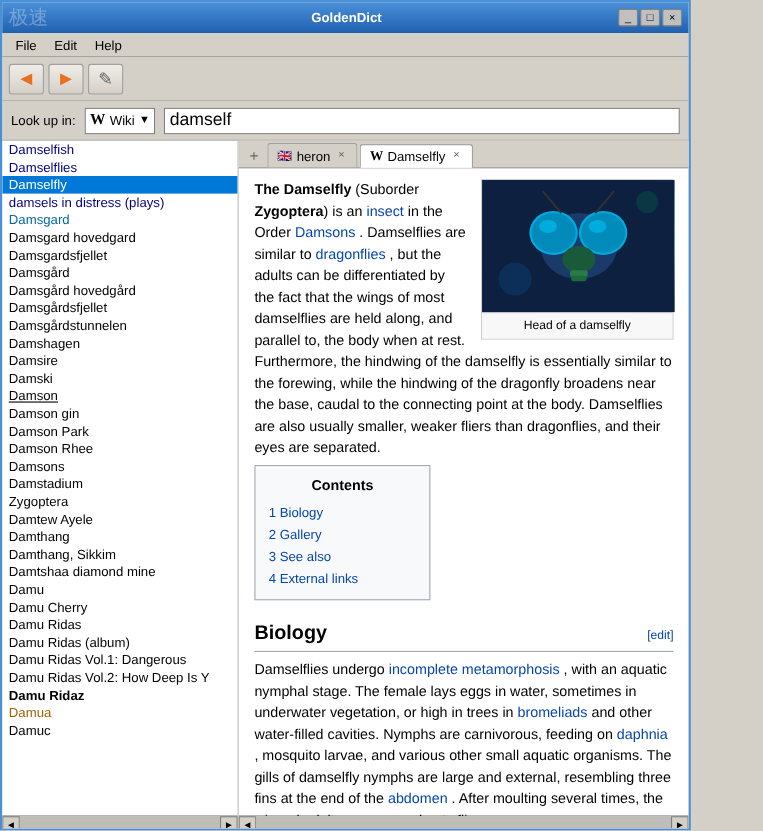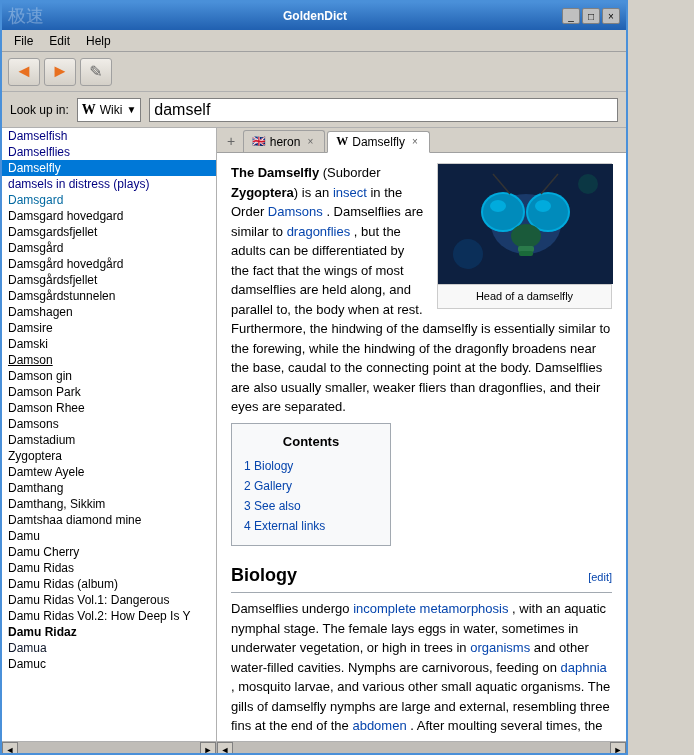--- a/index.html
+++ b/index.html
@@ -396,21 +396,21 @@
           <div class="word-item plain" style="color: rgb(0, 0, 0);">Damthang</div>
           <div class="word-item plain" style="color: rgb(0, 0, 0);">Damthang, Sikkim</div>
           <div class="word-item plain" style="color: rgb(0, 0, 0);">Damtshaa diamond mine</div>
           <div class="word-item plain" style="color: rgb(0, 0, 0);">Damu</div>
           <div class="word-item plain" style="color: rgb(0, 0, 0);">Damu Cherry</div>
           <div class="word-item plain" style="color: rgb(0, 0, 0);">Damu Ridas</div>
           <div class="word-item plain" style="color: rgb(0, 0, 0);">Damu Ridas (album)</div>
           <div class="word-item plain" style="color: rgb(0, 0, 0);">Damu Ridas Vol.1: Dangerous</div>
           <div class="word-item plain" style="color: rgb(0, 0, 0);">Damu Ridas Vol.2: How Deep Is Y</div>
           <div class="word-item plain" style="color: rgb(0, 0, 0); font-weight: bold;">Damu Ridaz</div>
-          <div class="word-item plain" style="color: #0f172a;">Damua</div>
+          <div class="word-item plain" style="color: #a16207;">Damua</div>
           <div class="word-item plain" style="color: rgb(0, 0, 0);">Damuc</div>
         </div>
       <div class="list-scrollbar-h">
         <div class="scroll-arrow">◄</div>
         <div class="scroll-track-h"></div>
         <div class="scroll-arrow">►</div>
       </div>
     </div>
 
     <div class="right-panel">
@@ -485,21 +485,21 @@
         
         <div class="section-heading">
           <span>Biology</span>
           <span class="edit-link"><a href="#" style="color: rgb(6, 69, 173); text-align: right;">[edit]</a></span>
         </div>
 
         <p>
           <span>Damselflies undergo </span>
           <a href="#">incomplete metamorphosis</a>
           <span>, with an aquatic nymphal stage. The female lays eggs in water, sometimes in underwater vegetation, or high in trees in </span>
-          <a href="#">organisms</a>
+          <a href="#">bromeliads</a>
           <span> and other water-filled cavities. Nymphs are carnivorous, feeding on </span>
           <a href="#">daphnia</a>
           <span>, mosquito larvae, and various other small aquatic organisms. The gills of damselfly nymphs are large and external, resembling three fins at the end of the </span>
           <a href="#">abdomen</a>
           <span>. After moulting several times, the winged adult emerges and eats flies,</span>
         </p>
 
       </div>
 
       <div class="article-scrollbar-h">

